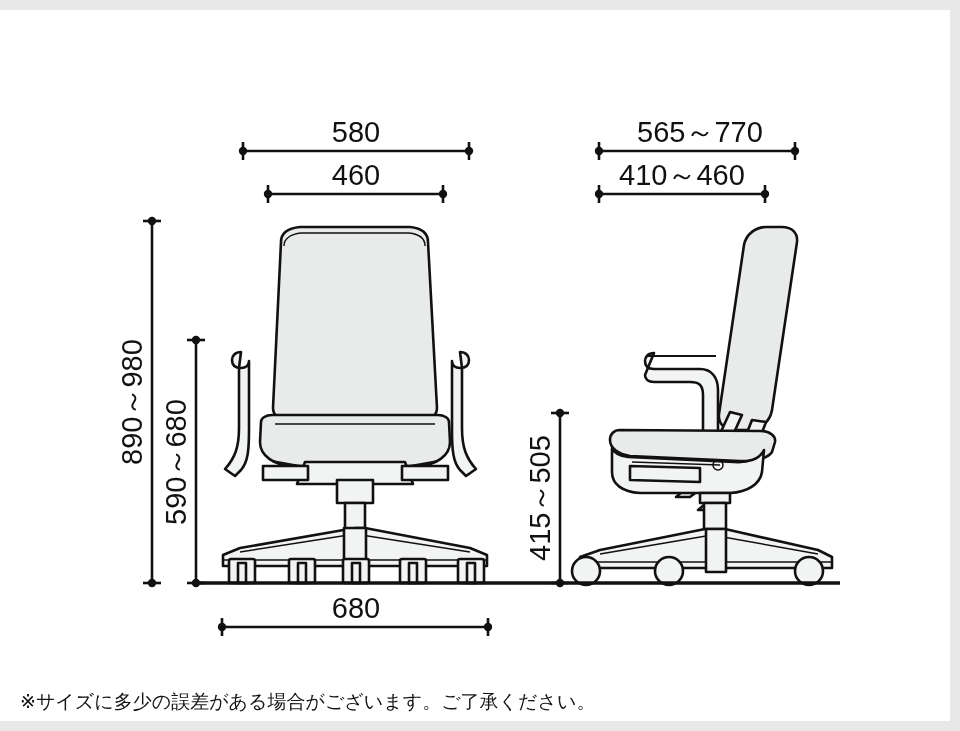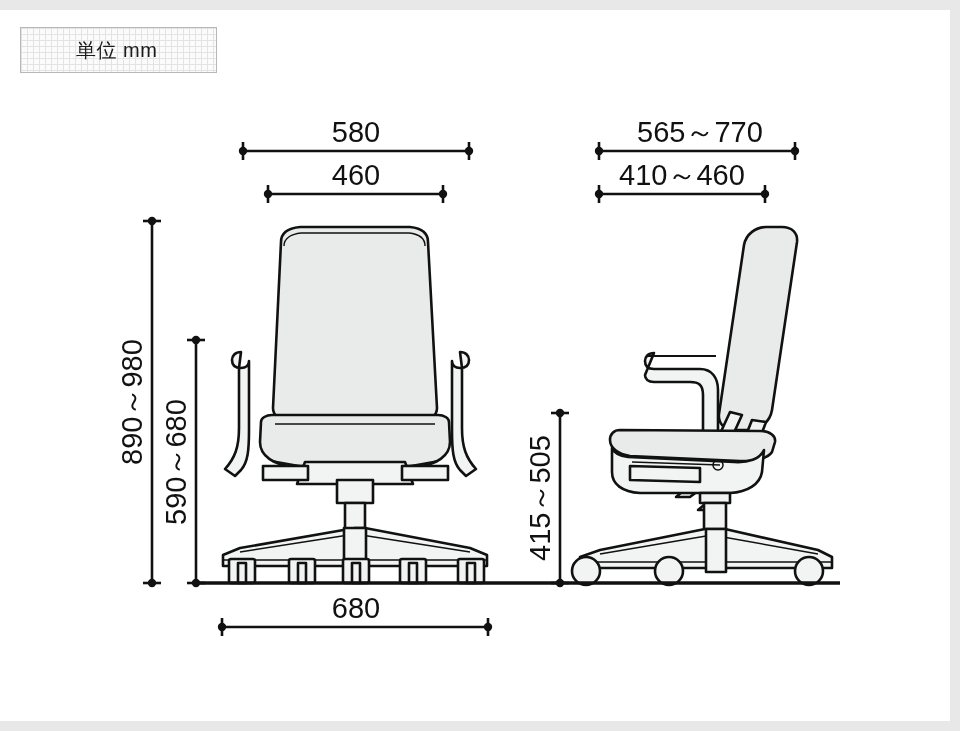--- a/index.html
+++ b/index.html
@@ -47,23 +47,20 @@
   .chair-fill{fill:#e9ebeb;stroke:#111;stroke-width:2.6;stroke-linejoin:round;}
   .chair-fill2{fill:#f2f3f3;stroke:#111;stroke-width:2.6;stroke-linejoin:round;}
   .chair-line{fill:none;stroke:#111;stroke-width:2;}
   .thin{fill:none;stroke:#111;stroke-width:1.5;}
 </style>
 </head>
 <body>
 
 <div id="page">
 
-  <div id="unit-badge">
-    <span>単位 mm</span>
-  </div>
 
   <svg id="drawing" viewBox="0 0 950 711">
 
     <defs>
       <g id="endcap">
         <line x1="0" y1="-9" x2="0" y2="9" stroke="#111" stroke-width="2.6"></line>
         <circle cx="0" cy="0" r="4.2" fill="#111"></circle>
       </g>
       <g id="endcapH">
         <line x1="-9" y1="0" x2="9" y2="0" stroke="#111" stroke-width="2.6"></line>
@@ -221,14 +218,15 @@
 
     <g>
       <line x1="222" y1="617" x2="488" y2="617" stroke="#111" stroke-width="2.6"></line>
       <use href="#endcap" x="222" y="617"></use>
       <use href="#endcap" x="488" y="617"></use>
       <text class="dimtxt" x="356" y="608" text-anchor="middle">680</text>
     </g>
 
   </svg>
 
+  <div id="footnote">※サイズに多少の誤差がある場合がございます。ご了承ください。</div>
 
 </div>
 
 </body></html>

